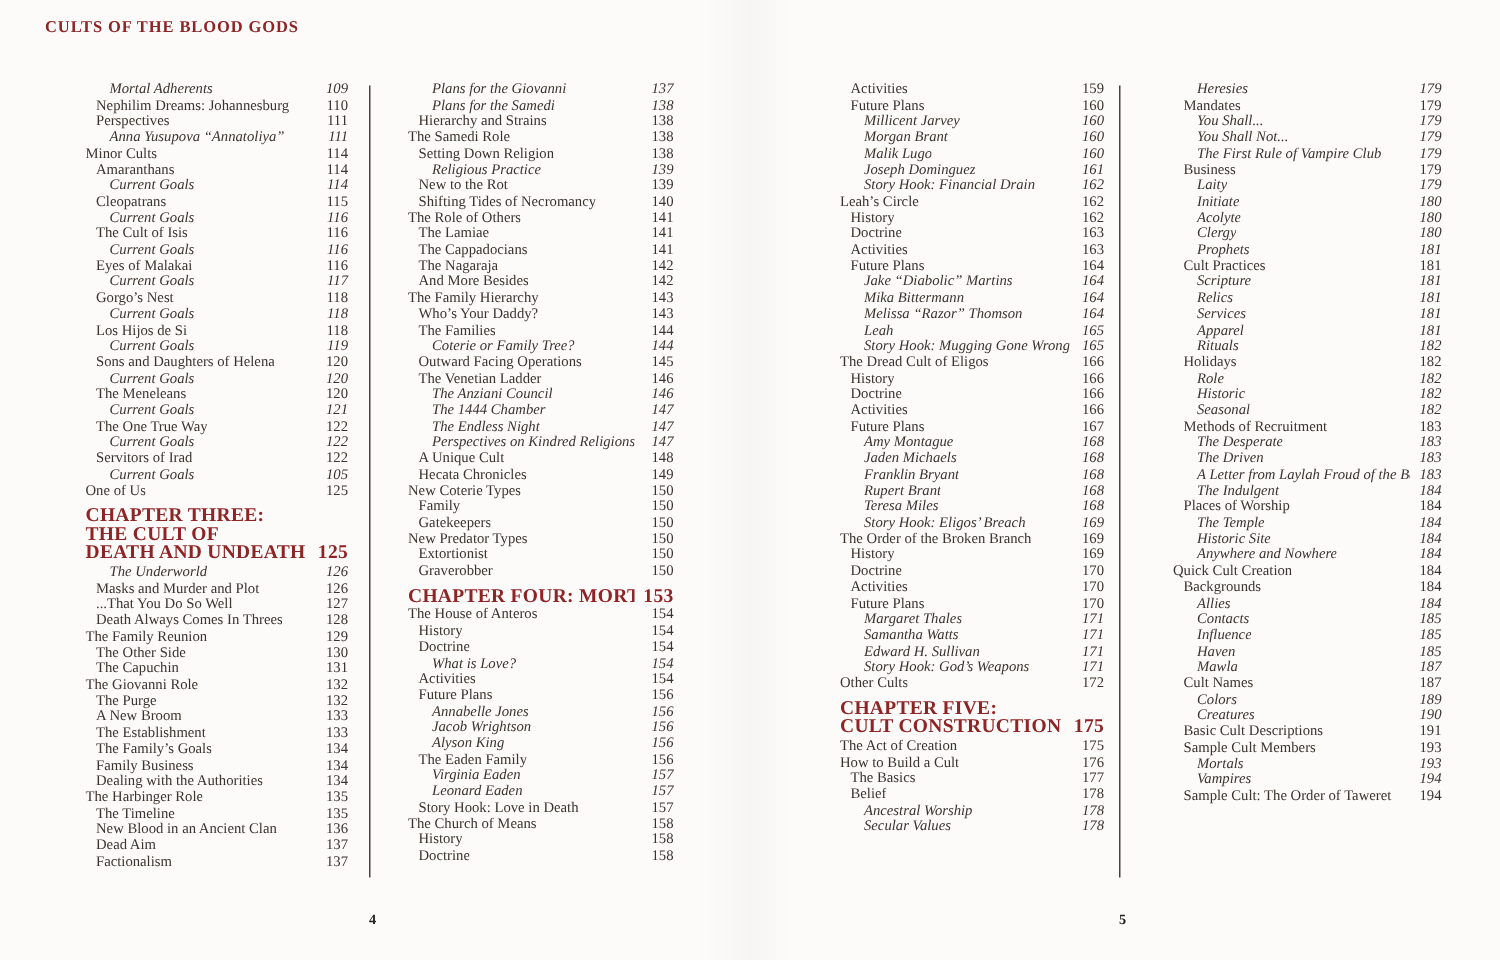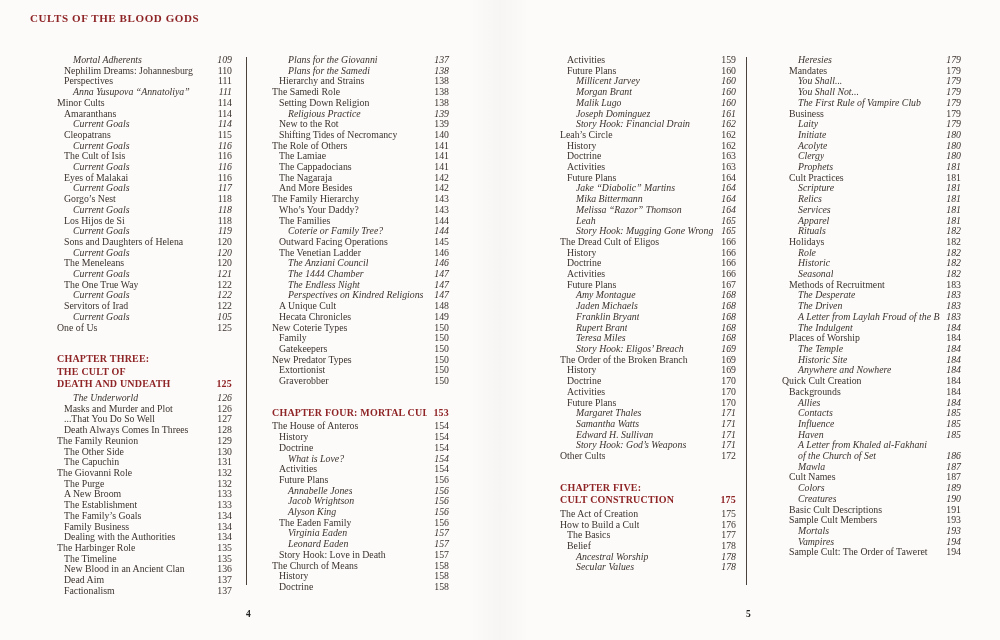--- a/index.html
+++ b/index.html
@@ -47,22 +47,22 @@
     line-height:10.7px;white-space:nowrap;
   }
   .entry .lbl{overflow:hidden;}
   .entry .pg{padding-left:6px;}
   .row-normal .lbl{padding-left:7px;}
   .row-italic .lbl{padding-left:16px;font-style:italic;}
   .row-italic .lbl.cont{padding-left:16px;}
   .row-italic .pg{font-style:italic;}
   .row-bold{font-weight:normal;}
   .row-chapter{
-    color:var(--red);font-weight:bold;font-size:10px;
-    margin:20px 0 2px 0;letter-spacing:0.2px;
+    color:var(--red);font-weight:bold;font-size:13px;
+    margin:4px 0 2px 0;letter-spacing:0.2px;
   }
   .row-chapter .row{line-height:12.6px;}
   .folio{
     position:absolute;top:609px;
     font-size:9.5px;font-weight:bold;color:#222;
     font-variant-numeric:oldstyle-nums;
   }
   .folio.left{left:246px;}
   .folio.right{left:746px;}
 </style>
@@ -1137,29 +1137,20 @@
       </div>
     </div>
     <div class="entry row-italic">
       <div class="row">
         <span class="lbl">Haven</span>
         <span class="pg">185</span>
       </div>
     </div>
     <div class="entry row-italic">
       <div class="row">
-        <span class="lbl">A Letter from Khaled al-Fakhani</span>
-      </div>
-      <div class="row">
-        <span class="lbl cont">of the Church of Set</span>
-        <span class="pg">186</span>
-      </div>
-    </div>
-    <div class="entry row-italic">
-      <div class="row">
         <span class="lbl">Mawla</span>
         <span class="pg">187</span>
       </div>
     </div>
     <div class="entry row-normal">
       <div class="row">
         <span class="lbl">Cult Names</span>
         <span class="pg">187</span>
       </div>
     </div>

